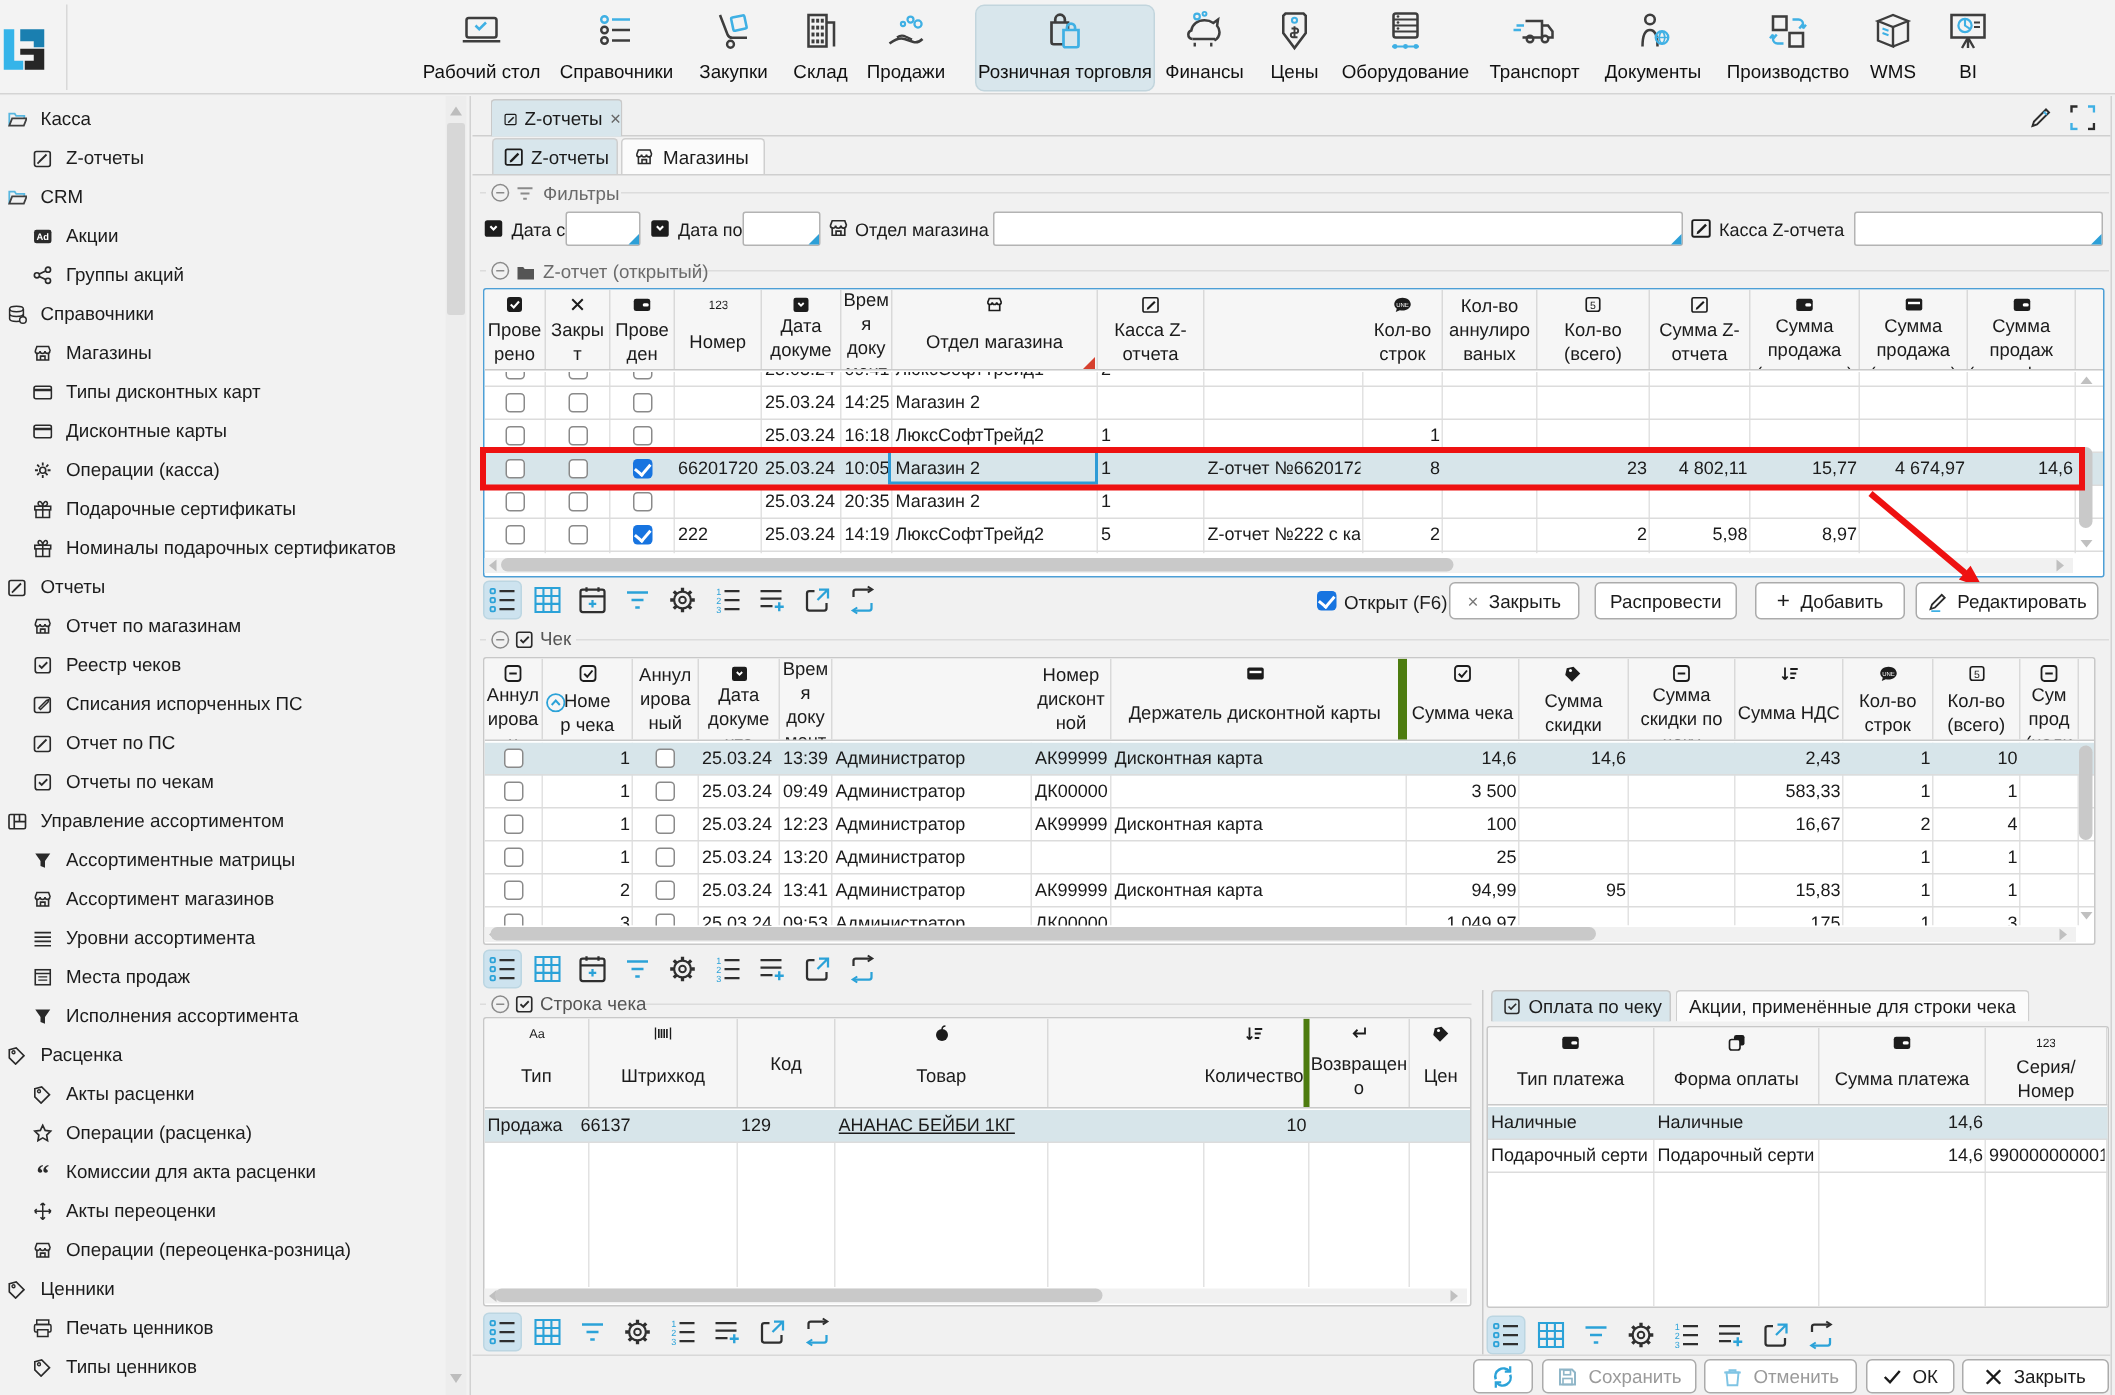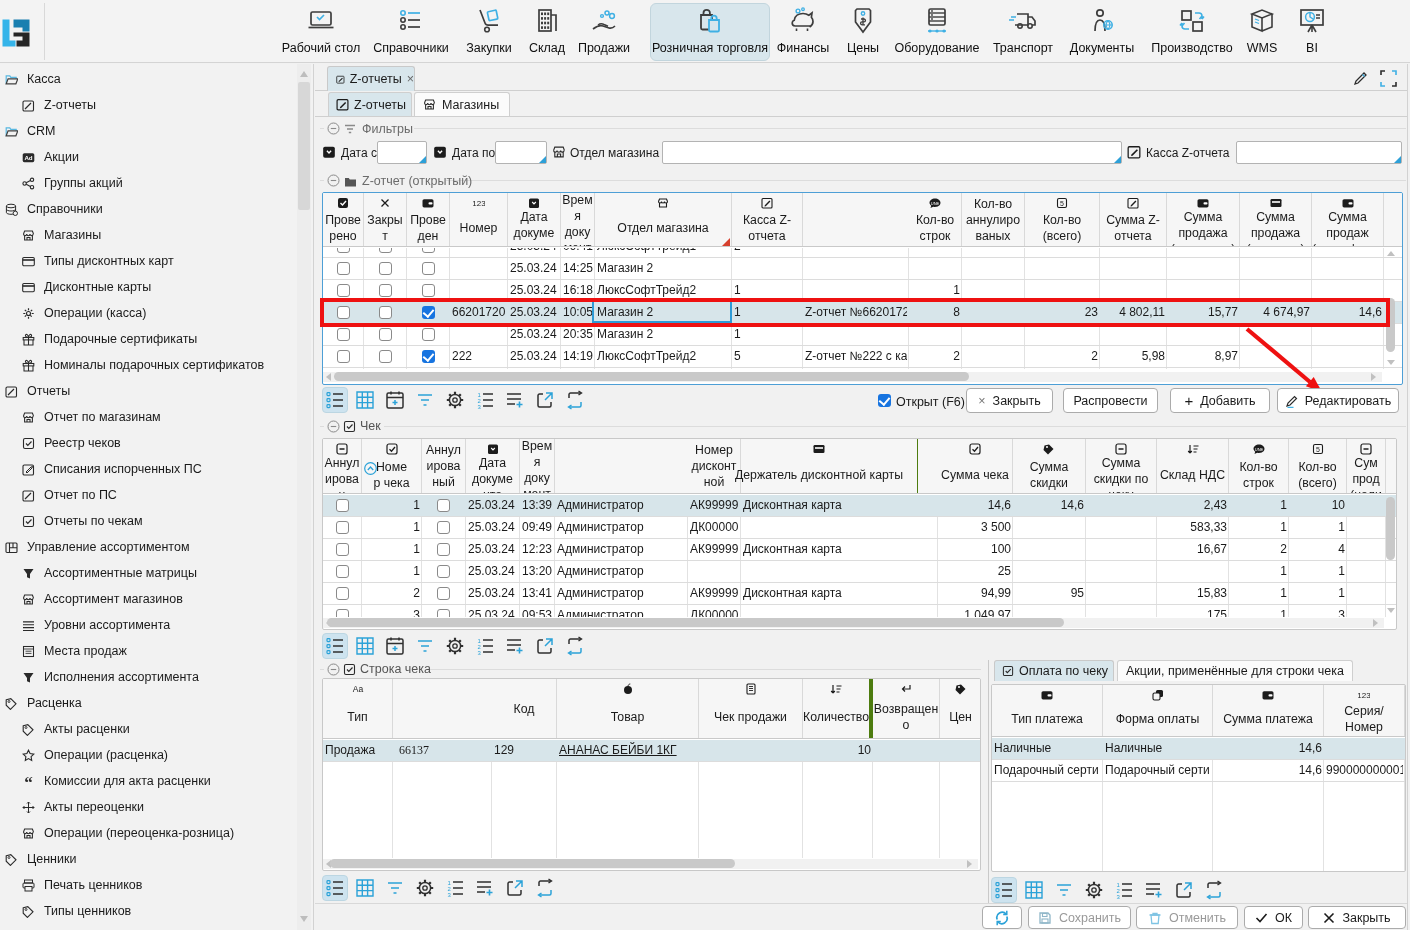--- a/index.html
+++ b/index.html
@@ -686,21 +686,21 @@
             <path d="M4.2 5l1.8 1.8L7.8 5" stroke="#fff" stroke-width="1.2" fill="none"></path>
           </svg></div>
         <div style="position:absolute;left:0;right:0;top:16px">Дата<br>докуме<br>нта</div>
       </div>
       <div class="thc" style="left:197px;top:0;width:35px;height:55px;border-right:1px solid #d9d9d9">
         <div style="position:absolute;left:0;right:0;top:-1px">Врем<br>я<br>доку<br>мент</div>
       </div>
       <div class="thc" style="left:365px;top:0;width:53px;height:55px;border-right:1px solid #d9d9d9">
         <div style="position:absolute;left:0;right:0;top:3px">Номер<br>дисконт<br>ной</div>
       </div>
-      <div class="thc" style="left:398px;top:0;width:197px;height:55px;border-right:1px solid #4d7c0f">
+      <div class="thc" style="left:418px;top:0;width:197px;height:55px;border-right:6px solid #4d7c0f">
         <div style="position:absolute;left:50%;top:4px;transform:translateX(-50%)"><svg class="" style="left:0px;top:0px" width="12" height="12" viewBox="0 0 12 12">
             <rect x="0.5" y="2" width="11" height="8" rx="1.3" fill="#1c1c1c"></rect>
             <rect x="2" y="4.2" width="8" height="1.6" fill="#fff"></rect>
           </svg></div>
         <div style="position:absolute;left:0;right:0;top:28px">Держатель дисконтной карты</div>
       </div>
       <div class="thc" style="left:615px;top:0;width:75px;height:55px;border-right:1px solid #d9d9d9">
         <div style="position:absolute;left:50%;top:4px;transform:translateX(-50%)"><svg class="" style="left:0px;top:0px" width="12" height="12" viewBox="0 0 12 12">
             <rect x="1" y="1" width="10" height="10" rx="2" fill="none" stroke="#1c1c1c" stroke-width="1.2"></rect>
             <path d="M3.5 6.2l2 2 3.5-4.2" stroke="#1c1c1c" stroke-width="1.3" fill="none"></path>
@@ -719,21 +719,21 @@
             <rect x="1" y="1" width="10" height="10" rx="2" fill="none" stroke="#1c1c1c" stroke-width="1.2"></rect>
             <path d="M3.5 6h5" stroke="#1c1c1c" stroke-width="1.3"></path>
           </svg></div>
         <div style="position:absolute;left:0;right:0;top:16px">Сумма<br>скидки по<br>чеку</div>
       </div>
       <div class="thc" style="left:834px;top:0;width:72px;height:55px;border-right:1px solid #d9d9d9">
         <div style="position:absolute;left:50%;top:4px;transform:translateX(-50%)"><svg class="" style="left:0px;top:0px" width="12" height="12" viewBox="0 0 12 12">
             <path d="M3 2v8M3 10L1.2 8M3 10l1.8-2" stroke="#1c1c1c" stroke-width="1.2" fill="none"></path>
             <path d="M6.5 3h5M6.5 6h4M6.5 9h3" stroke="#1c1c1c" stroke-width="1.2"></path>
           </svg></div>
-        <div style="position:absolute;left:0;right:0;top:28px">Склад НДС</div>
+        <div style="position:absolute;left:0;right:0;top:28px">Сумма НДС</div>
       </div>
       <div class="thc" style="left:906px;top:0;width:60px;height:55px;border-right:1px solid #d9d9d9">
         <div style="position:absolute;left:50%;top:4px;transform:translateX(-50%)"><svg class="" style="left:0px;top:0px" width="12" height="12" viewBox="0 0 12 12">
             <path d="M6 1.5c3 0 5.5 1.9 5.5 4.3S9 10 6 10c-.6 0-1.2-.1-1.8-.2L1.5 11l.7-2.2C1.2 7.9.5 7 .5 5.8.5 3.4 3 1.5 6 1.5z" fill="#1c1c1c"></path>
             <text x="6" y="7.5" font-size="4" text-anchor="middle" fill="#fff">UNE</text>
           </svg></div>
         <div style="position:absolute;left:0;right:0;top:20px">Кол-во<br>строк</div>
       </div>
       <div class="thc" style="left:966px;top:0;width:58px;height:55px;border-right:1px solid #d9d9d9">
         <div style="position:absolute;left:50%;top:4px;transform:translateX(-50%)"><svg class="" style="left:0px;top:0px" width="12" height="12" viewBox="0 0 12 12">
@@ -918,36 +918,36 @@
   </svg>
 <div class="leg" style="left:360px;top:662px;color:#555">Строка чека</div>
 <div class="tbl" style="left:322px;top:678px;width:659px;height:193px;border:1px solid #c8c8c8;border-radius:2px;overflow:hidden">
     <div class="th" style="left:0;top:0;width:659px;height:60px;border-bottom:1px solid #c9c9c9">
       <div class="thc" style="left:0px;top:0;width:70px;height:60px;border-right:1px solid #d9d9d9">
         <div style="position:absolute;left:50%;top:4px;transform:translateX(-50%)"><svg class="" style="left:0px;top:0px" width="12" height="12" viewBox="0 0 12 12">
             <text x="6" y="9" font-size="8.5" text-anchor="middle" fill="#1c1c1c" font-family="Liberation Sans">Aa</text>
           </svg></div>
         <div style="position:absolute;left:0;right:0;top:30px">Тип</div>
       </div>
+      <div class="thc" style="left:70px;top:0;width:99px;height:60px;border-right:1px solid #d9d9d9">
+        <div style="position:absolute;left:50%;top:4px;transform:translateX(-50%)"><svg class="" style="left:0px;top:0px" width="12" height="12" viewBox="0 0 12 12">
+            <path d="M1 2v8M11 2v8" stroke="#1c1c1c" stroke-width="0.9"></path>
+            <path d="M3.2 3v6M5 3v6M6.8 3v6M8.6 3v6" stroke="#1c1c1c" stroke-width="1.1"></path>
+          </svg></div>
+        <div style="position:absolute;left:0;right:0;top:30px">Штрихкод</div>
+      </div>
       <div class="thc" style="left:169px;top:0;width:65px;height:60px;border-right:1px solid #d9d9d9">
         <div style="position:absolute;left:0;right:0;top:22px">Код</div>
       </div>
       <div class="thc" style="left:234px;top:0;width:142px;height:60px;border-right:1px solid #d9d9d9">
         <div style="position:absolute;left:50%;top:4px;transform:translateX(-50%)"><svg class="" style="left:0px;top:0px" width="12" height="12" viewBox="0 0 12 12">
             <circle cx="6" cy="7" r="4" fill="#1c1c1c"></circle>
             <path d="M6 3.5C6 2 7 1 8.3 1" stroke="#1c1c1c" stroke-width="1" fill="none"></path>
           </svg></div>
         <div style="position:absolute;left:0;right:0;top:30px">Товар</div>
-      </div>
-      <div class="thc" style="left:376px;top:0;width:104px;height:60px;border-right:1px solid #d9d9d9">
-        <div style="position:absolute;left:50%;top:4px;transform:translateX(-50%)"><svg class="" style="left:0px;top:0px" width="12" height="12" viewBox="0 0 12 12">
-            <rect x="2" y="1" width="8" height="10" rx="1" fill="none" stroke="#1c1c1c" stroke-width="1.1"></rect>
-            <path d="M4 3.5h4M4 5.5h4M4 7.5h4" stroke="#1c1c1c" stroke-width="0.9"></path>
-          </svg></div>
-        <div style="position:absolute;left:0;right:0;top:30px">Чек продажи</div>
       </div>
       <div class="thc" style="left:480px;top:0;width:70px;height:60px;border-right:4px solid #4d7c0f">
         <div style="position:absolute;left:50%;top:4px;transform:translateX(-50%)"><svg class="" style="left:0px;top:0px" width="12" height="12" viewBox="0 0 12 12">
             <path d="M3 2v8M3 10L1.2 8M3 10l1.8-2" stroke="#1c1c1c" stroke-width="1.2" fill="none"></path>
             <path d="M6.5 3h5M6.5 6h4M6.5 9h3" stroke="#1c1c1c" stroke-width="1.2"></path>
           </svg></div>
         <div style="position:absolute;left:0;right:0;top:30px">Количество</div>
       </div>
       <div class="thc" style="left:550px;top:0;width:67px;height:60px;border-right:1px solid #d9d9d9">
         <div style="position:absolute;left:50%;top:4px;transform:translateX(-50%)"><svg class="" style="left:0px;top:0px" width="12" height="12" viewBox="0 0 12 12">
@@ -966,21 +966,21 @@
     <div class="a" style="left:0;top:61px;width:659px;height:118px;overflow:hidden">
       <div class="vline" style="left:69px;top:0;height:118px;background:#e2e2e2"></div>
       <div class="vline" style="left:168px;top:0;height:118px;background:#e2e2e2"></div>
       <div class="vline" style="left:233px;top:0;height:118px;background:#e2e2e2"></div>
       <div class="vline" style="left:375px;top:0;height:118px;background:#e2e2e2"></div>
       <div class="vline" style="left:479px;top:0;height:118px;background:#e2e2e2"></div>
       <div class="vline" style="left:549px;top:0;height:118px;background:#e2e2e2"></div>
       <div class="vline" style="left:616px;top:0;height:118px;background:#e2e2e2"></div>
       <div class="tr sel" style="left:0;top:0px;width:659px;height:22px">
         <div class="td" style="left:2px;width:66px;">Продажа</div>
-        <div class="td" style="left:76px;width:95px;font-family:Liberation Serif, serif;">66137</div>
+        <div class="td" style="left:64px;width:95px;">66137</div>
         <div class="td" style="left:171px;width:61px;">129</div>
         <div class="td" style="left:236px;width:138px;text-decoration:underline;">АНАНАС БЕЙБИ 1КГ</div>
         <div class="td" style="left:482px;width:66px;text-align:right;">10</div>
       </div>
     </div>
   </div>
 <div class="a" style="left:323px;top:859px;width:655px;height:10px;background:#f1f1f1"></div>
 <div class="ar" style="left:326px;top:860px;border-top:4px solid transparent;border-bottom:4px solid transparent;border-right:5px solid #c0c0c0"></div>
 <div class="sb" style="left:330px;top:859px;width:405px;height:9px"></div>
 <div class="ar" style="left:967px;top:860px;border-top:4px solid transparent;border-bottom:4px solid transparent;border-left:5px solid #c0c0c0"></div>

